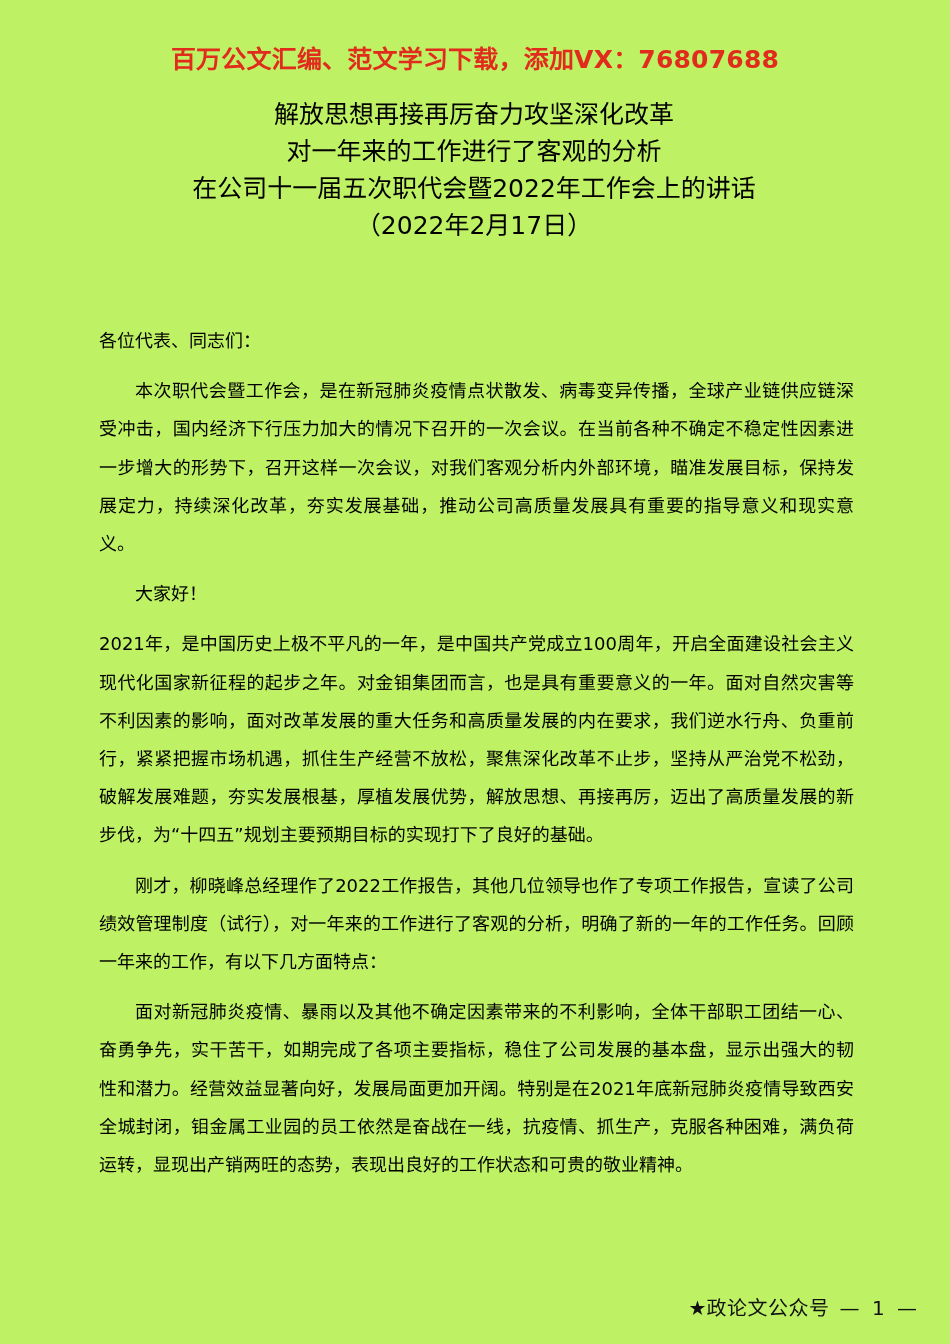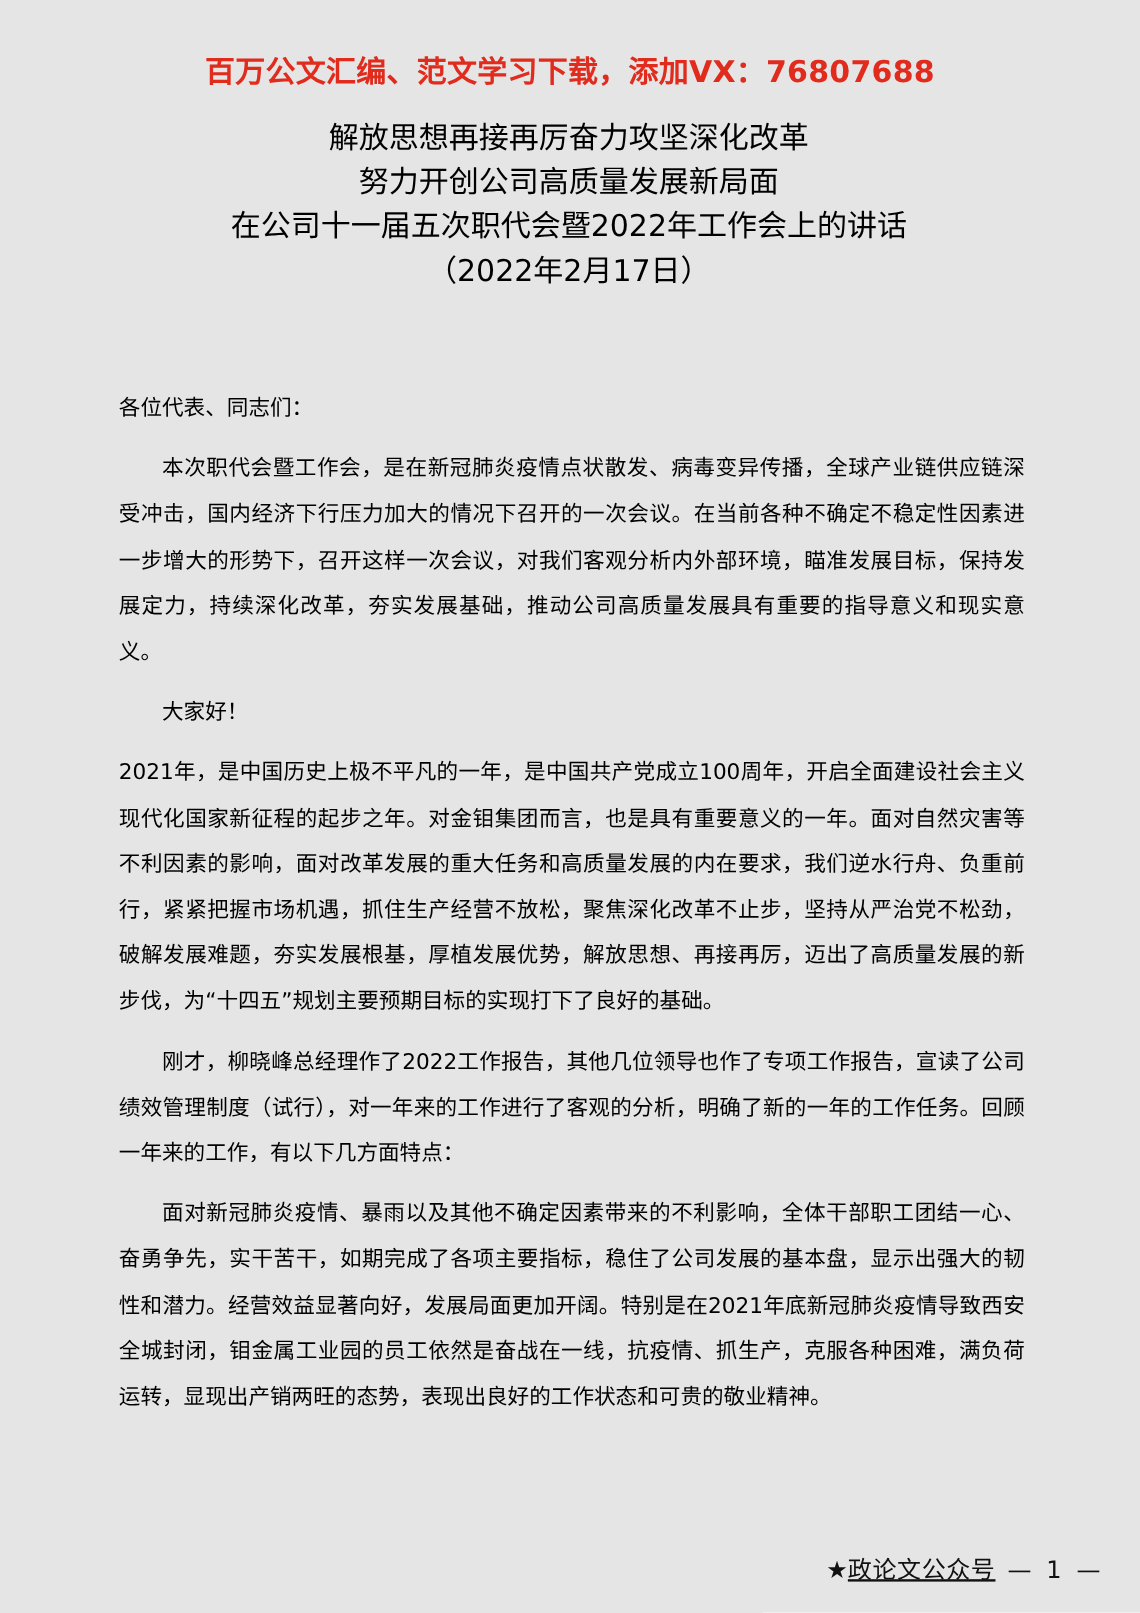--- a/index.html
+++ b/index.html
@@ -11,21 +11,21 @@
   body {
     font-family: "DejaVu Sans", "Liberation Sans", sans-serif;
     color: #000000;
     -webkit-font-smoothing: antialiased;
   }
   .page {
     position: relative;
     width: 950px;
     height: 1344px;
     margin: 0 auto;
-    background: #e5e5e5;
+    background: #bef264;
     box-sizing: border-box;
     overflow: hidden;
   }
 
   
   .promo-banner {
     position: absolute;
     top: 43px;
     left: 0;
     width: 950px;
@@ -95,33 +95,33 @@
     left: 0;
     width: 950px;
     text-align: right;
     padding-right: 30px;
     box-sizing: border-box;
     font-size: 20px;
     line-height: 28px;
     color: #111;
     white-space: nowrap;
   }
-  .footer-brand { letter-spacing: 0.5px; text-decoration: underline; }
+  .footer-brand { letter-spacing: 0.5px; }
   .footer-pageno { margin-left: 10px; letter-spacing: 3px; }
 </style>
 </head>
 <body>
 
 <div class="page">
 
   <div class="promo-banner" style="color: rgb(224, 43, 29);">百万公文汇编、范文学习下载，添加VX：76807688</div>
 
   <div class="title-block">
     <div class="title-line">解放思想再接再厉奋力攻坚深化改革</div>
-    <div class="title-line">努力开创公司高质量发展新局面</div>
+    <div class="title-line">对一年来的工作进行了客观的分析</div>
     <div class="title-line">在公司十一届五次职代会暨2022年工作会上的讲话</div>
     <div class="title-line date">（2022年2月17日）</div>
   </div>
 
   <div class="body-area">
     <p class="para noindent">各位代表、同志们：</p>
     <p class="para indent">本次职代会暨工作会，是在新冠肺炎疫情点状散发、病毒变异传播，全球产业链供应链深受冲击，国内经济下行压力加大的情况下召开的一次会议。在当前各种不确定不稳定性因素进一步增大的形势下，召开这样一次会议，对我们客观分析内外部环境，瞄准发展目标，保持发展定力，持续深化改革，夯实发展基础，推动公司高质量发展具有重要的指导意义和现实意义。</p>
     <p class="para indent">大家好！</p>
     <p class="para noindent">2021年，是中国历史上极不平凡的一年，是中国共产党成立100周年，开启全面建设社会主义现代化国家新征程的起步之年。对金钼集团而言，也是具有重要意义的一年。面对自然灾害等不利因素的影响，面对改革发展的重大任务和高质量发展的内在要求，我们逆水行舟、负重前行，紧紧把握市场机遇，抓住生产经营不放松，聚焦深化改革不止步，坚持从严治党不松劲，破解发展难题，夯实发展根基，厚植发展优势，解放思想、再接再厉，迈出了高质量发展的新步伐，为“十四五”规划主要预期目标的实现打下了良好的基础。</p>
     <p class="para indent">刚才，柳晓峰总经理作了2022工作报告，其他几位领导也作了专项工作报告，宣读了公司绩效管理制度（试行），对一年来的工作进行了客观的分析，明确了新的一年的工作任务。回顾一年来的工作，有以下几方面特点：</p>

